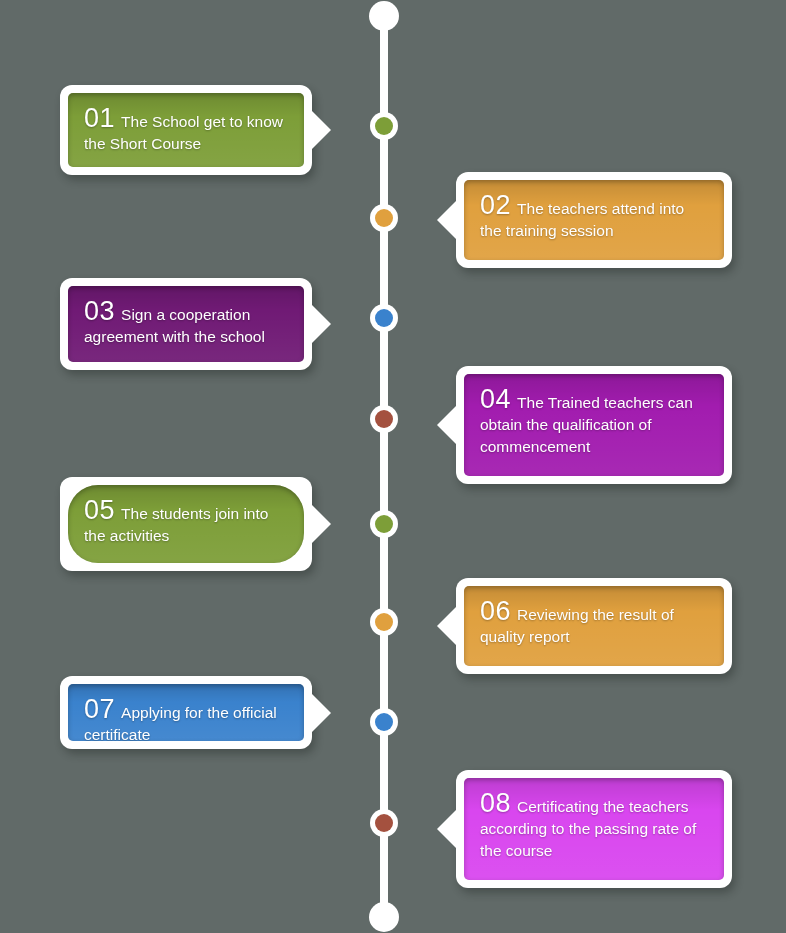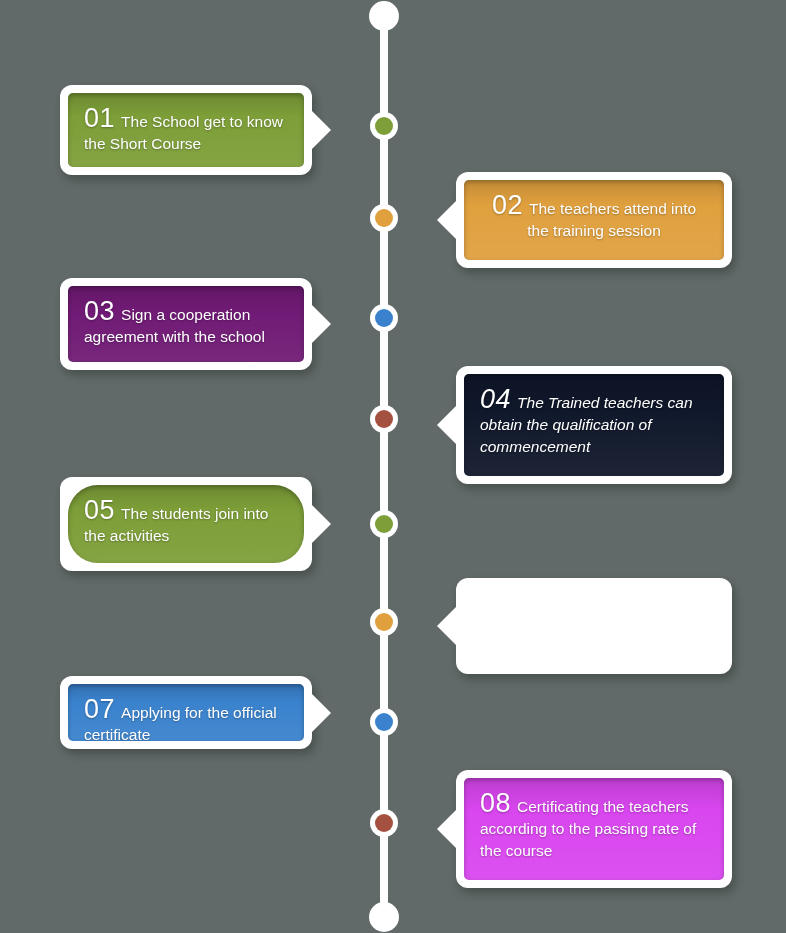--- a/index.html
+++ b/index.html
@@ -167,44 +167,47 @@
       </div>
     </div>
   <div id="cards-layer">
       <div class="card left" style="top: 85px; height: 90px;">
         <div class="card-inner" style="background: rgb(125, 158, 56);">
           <p class="card-text"><span class="card-num">01</span><span>The School get to know the Short Course</span></p>
         </div>
         <div class="pointer"></div>
       </div>
       <div class="card right" style="top: 172px; height: 96px;">
-        <div class="card-inner" style="background: rgb(224, 160, 62); text-align: center;">
+        <div class="card-inner" style="background: rgb(224, 160, 62);">
           <p class="card-text"><span class="card-num">02</span><span>The teachers attend into the training session</span></p>
         </div>
         <div class="pointer"></div>
       </div>
       <div class="card left" style="top: 278px; height: 92px;">
         <div class="card-inner" style="background: #701a75;">
           <p class="card-text"><span class="card-num">03</span><span>Sign a cooperation agreement with the school</span></p>
         </div>
         <div class="pointer"></div>
       </div>
       <div class="card right" style="top: 366px; height: 118px;">
-        <div class="card-inner" style="background: #0f172a; font-style: italic;">
+        <div class="card-inner" style="background: #a21caf;">
           <p class="card-text"><span class="card-num">04</span><span>The Trained teachers can obtain the qualification of commencement</span></p>
         </div>
         <div class="pointer"></div>
       </div>
       <div class="card left" style="top: 477px; height: 94px;">
         <div class="card-inner" style="background: rgb(125, 158, 56); border-radius: 30px;">
           <p class="card-text"><span class="card-num">05</span><span>The students join into the activities</span></p>
         </div>
         <div class="pointer"></div>
       </div>
       <div class="card right" style="top: 578px; height: 96px;">
+        <div class="card-inner" style="background: rgb(224, 160, 62);">
+          <p class="card-text"><span class="card-num">06</span><span>Reviewing the result of quality report</span></p>
+        </div>
         <div class="pointer"></div>
       </div>
       <div class="card left" style="top: 676px; height: 73px;">
         <div class="card-inner" style="background: rgb(58, 130, 205);">
           <p class="card-text"><span class="card-num">07</span><span>Applying for the official certificate</span></p>
         </div>
         <div class="pointer"></div>
       </div>
       <div class="card right" style="top: 770px; height: 118px;">
         <div class="card-inner" style="background: #d946ef;">

